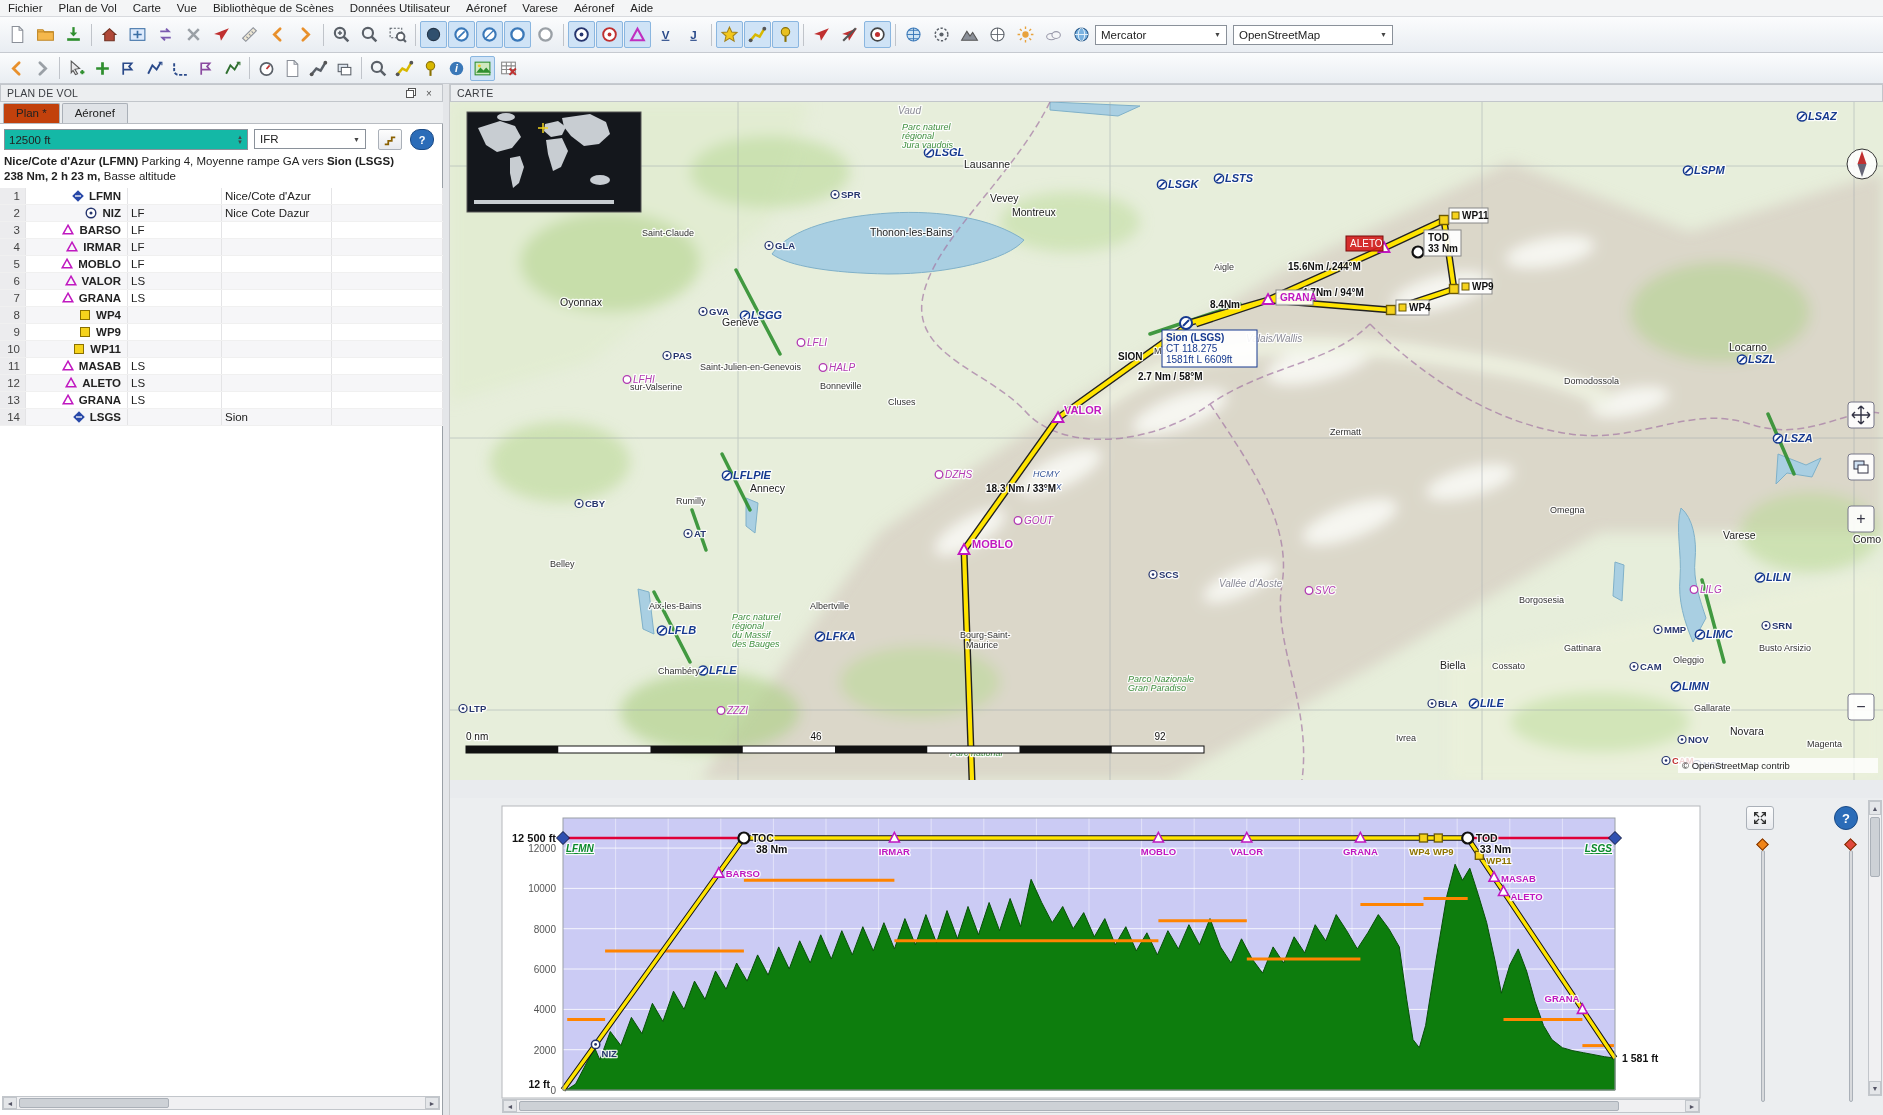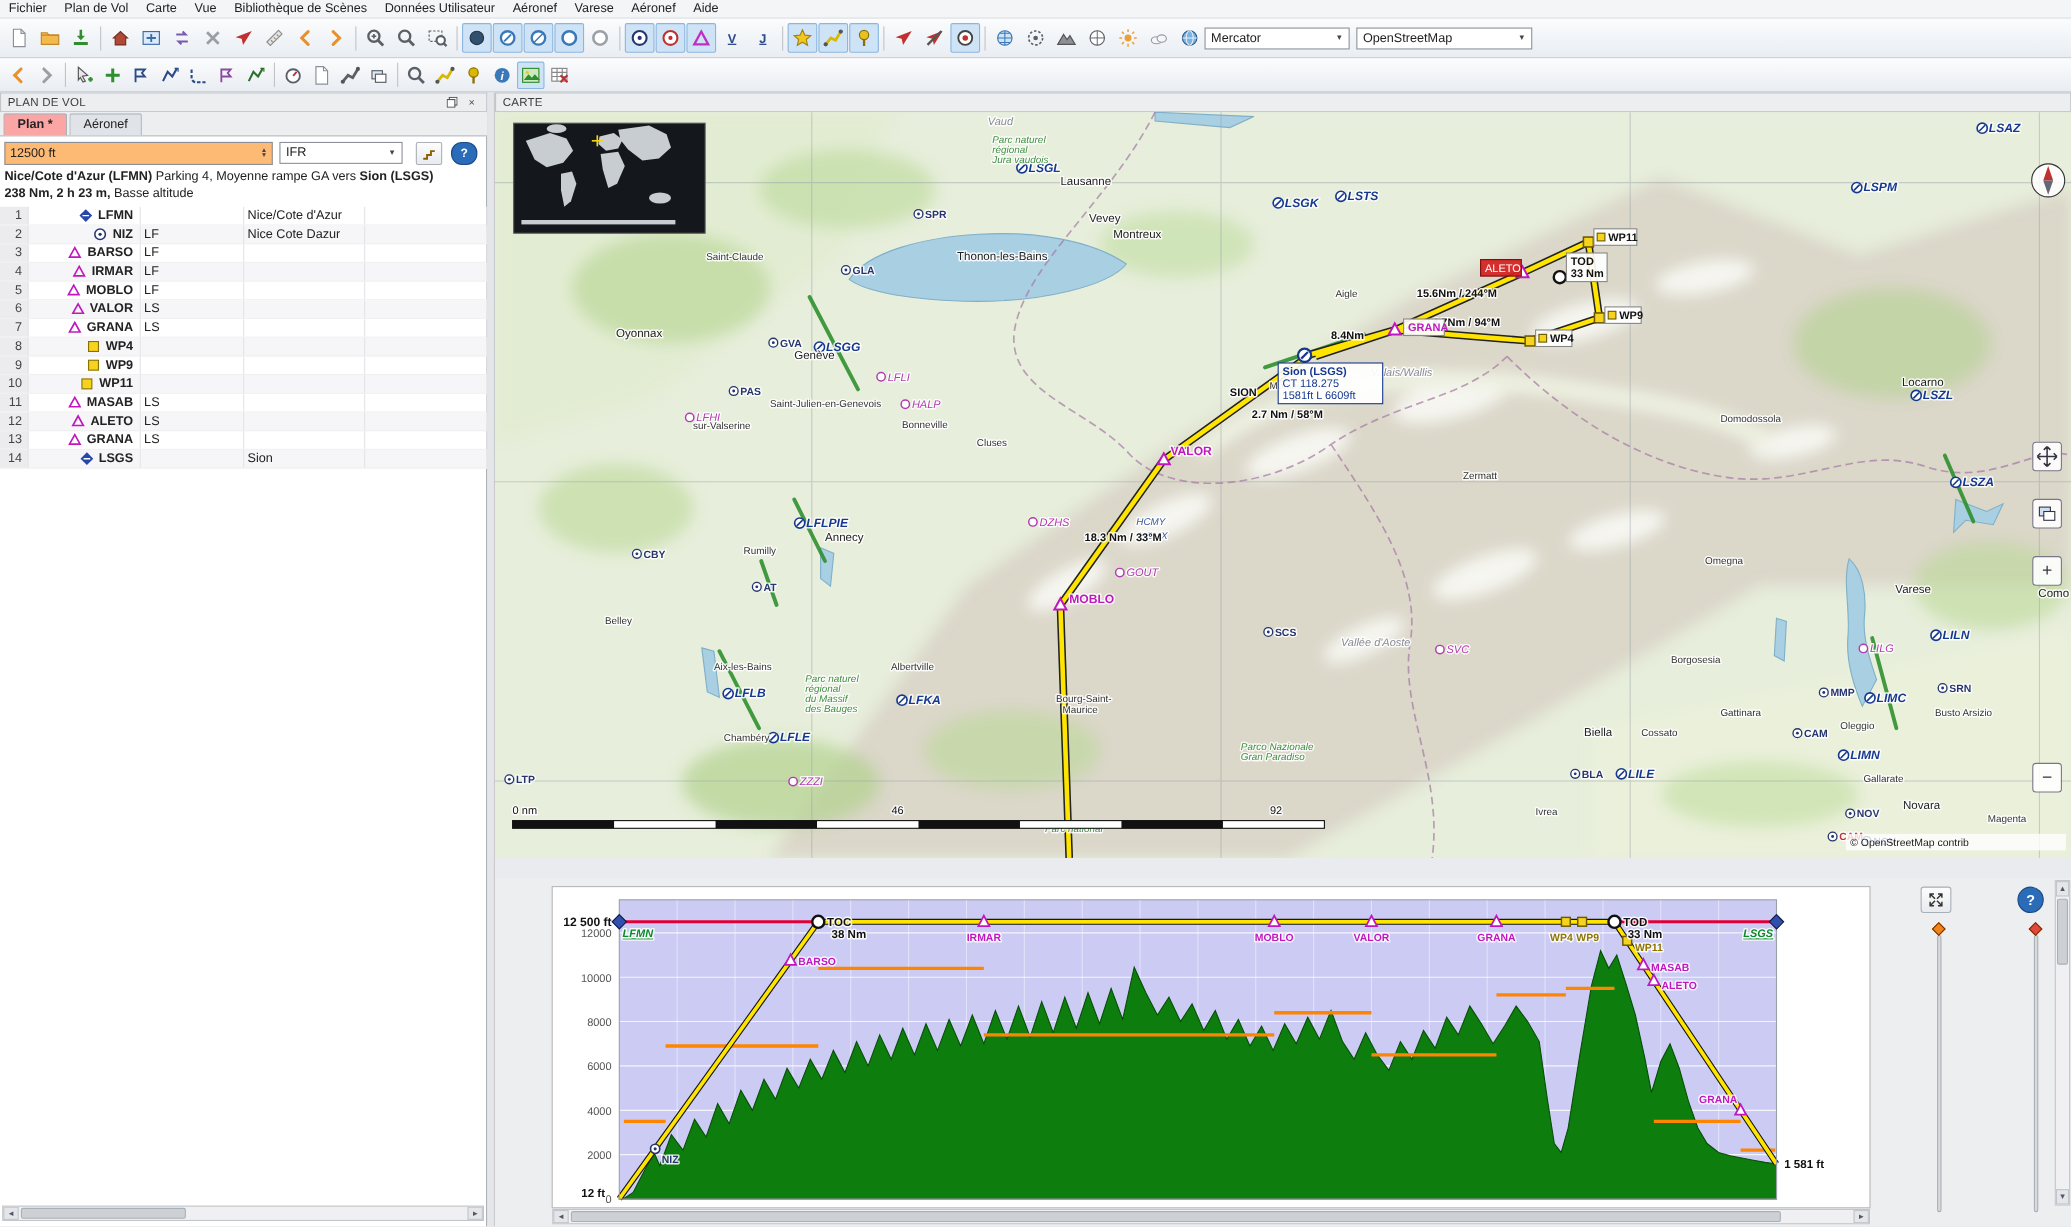--- a/index.html
+++ b/index.html
@@ -17,23 +17,23 @@
 .tb-sep{width:1px;height:22px;background:#c0c4ca;margin:0 3px}
 .combo{height:20px;background:#fff;border:1px solid #8a919a;display:inline-flex;align-items:center;justify-content:space-between;padding:0 5px;font-size:11.5px}
 .caret{font-size:7px;color:#444;margin-left:8px}
 .dock-title{position:absolute;height:18px;background:#eceef0;border:1px solid #c2c6cb;font-size:10.5px;color:#3a3d42;display:flex;align-items:center;padding:0 6px;letter-spacing:.2px}
 .dock-btns{margin-left:auto;display:flex;gap:4px;align-items:center}
 .dock-btn{width:14px;height:13px;border:1px solid transparent;display:flex;align-items:center;justify-content:center;font-size:10px;color:#555;background:transparent}
 #leftpanel{position:absolute;left:0;top:84px;width:443px;height:1031px;background:#fff;border-right:1px solid #9aa0a6}
 #lp-title{left:0;top:0;width:443px}
 #fp-tabs{position:absolute;left:0;top:18px;width:443px;height:22px;background:#eceef0;border-bottom:1px solid #b8bcc2;display:flex;align-items:flex-end;padding-left:3px}
 .tab{padding:3px 12px 4px;border:1px solid #aab0b8;border-bottom:none;background:#e0e3e7;font-size:11.5px;margin-right:2px;border-radius:2px 2px 0 0}
-.tab.active{background:#fca5a5;font-weight:bold}
+.tab.active{background:#c2410c;font-weight:normal}
 #fp-controls{position:absolute;left:0;top:42px;width:443px;height:28px}
-.spin{position:absolute;left:4px;top:3px;width:244px;height:21px;background:#fdba74;border:1px solid #8a919a;display:flex;align-items:center;padding:0 4px;font-size:11.5px}
+.spin{position:absolute;left:4px;top:3px;width:244px;height:21px;background:#14b8a6;border:1px solid #8a919a;display:flex;align-items:center;padding:0 4px;font-size:11.5px}
 .spin-btns{margin-left:auto;font-size:6px;color:#444;line-height:5px;text-align:center}
 #fr-combo{position:absolute;left:254px;top:3px;width:112px}
 .mini-btn{position:absolute;top:3px;width:24px;height:21px;border:1px solid #aab0b8;background:linear-gradient(#fdfdfd,#e8eaee);border-radius:2px;display:flex;align-items:center;justify-content:center;font-size:11px}
 .mini-btn.help{color:#fff;background:#2b6cb8;border-color:#1a4a86;border-radius:10px;font-weight:bold}
 #fp-summary{position:absolute;left:4px;top:70px;width:436px;font-size:11.5px;line-height:15px}
 #fp-table{position:absolute;left:0;top:104px;width:443px;font-size:11.5px}
 .fp-row{display:grid;grid-template-columns:26px 102px 94px 110px 111px;height:17px;line-height:17px;border-bottom:1px solid #f0f0f0}
 .fp-row.alt{background:#f6f6f8}
 .fp-header{height:20px;line-height:20px;background:linear-gradient(#fff,#e6e8ea);border-bottom:1px solid #b8bcc2;font-weight:normal}
 .fp-cell{overflow:hidden;white-space:nowrap;border-right:1px solid #e4e4e6;padding:0 3px}

